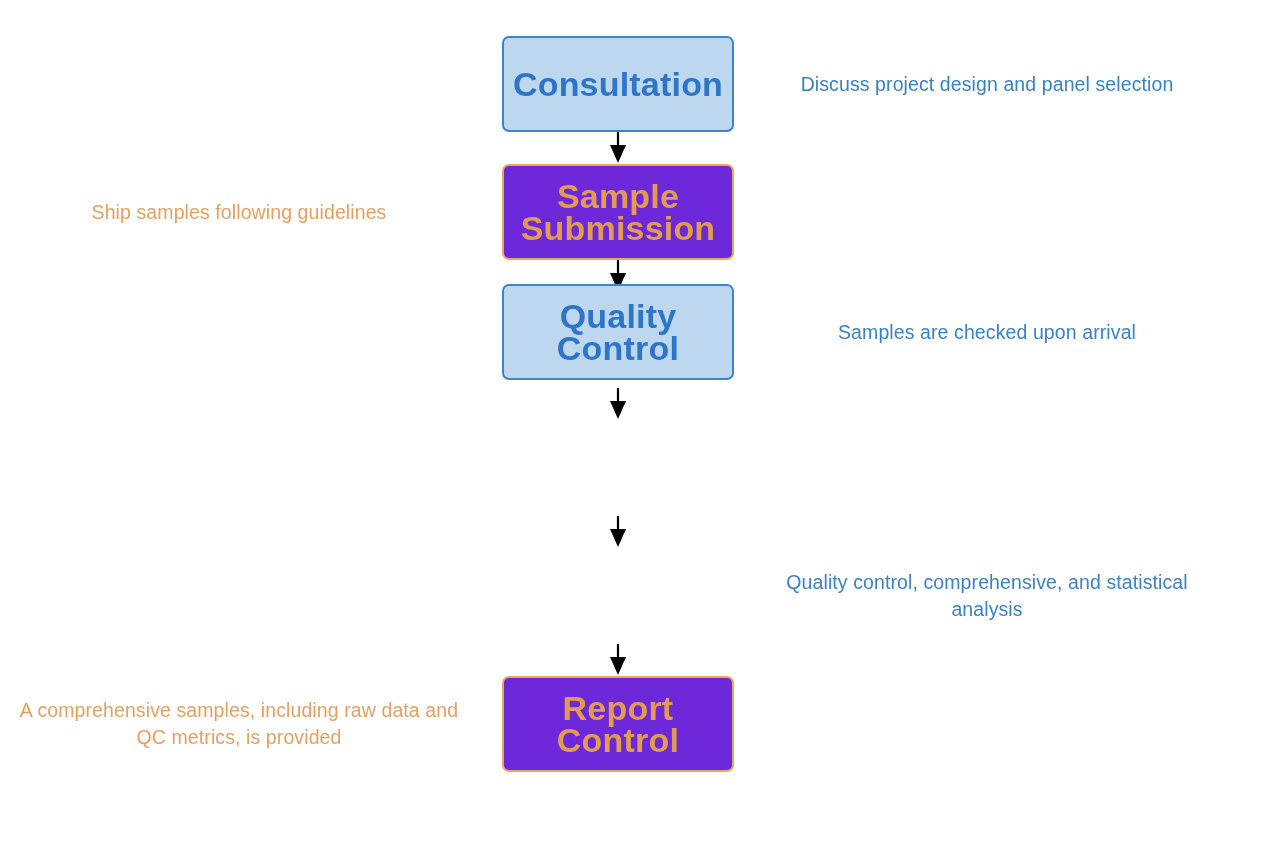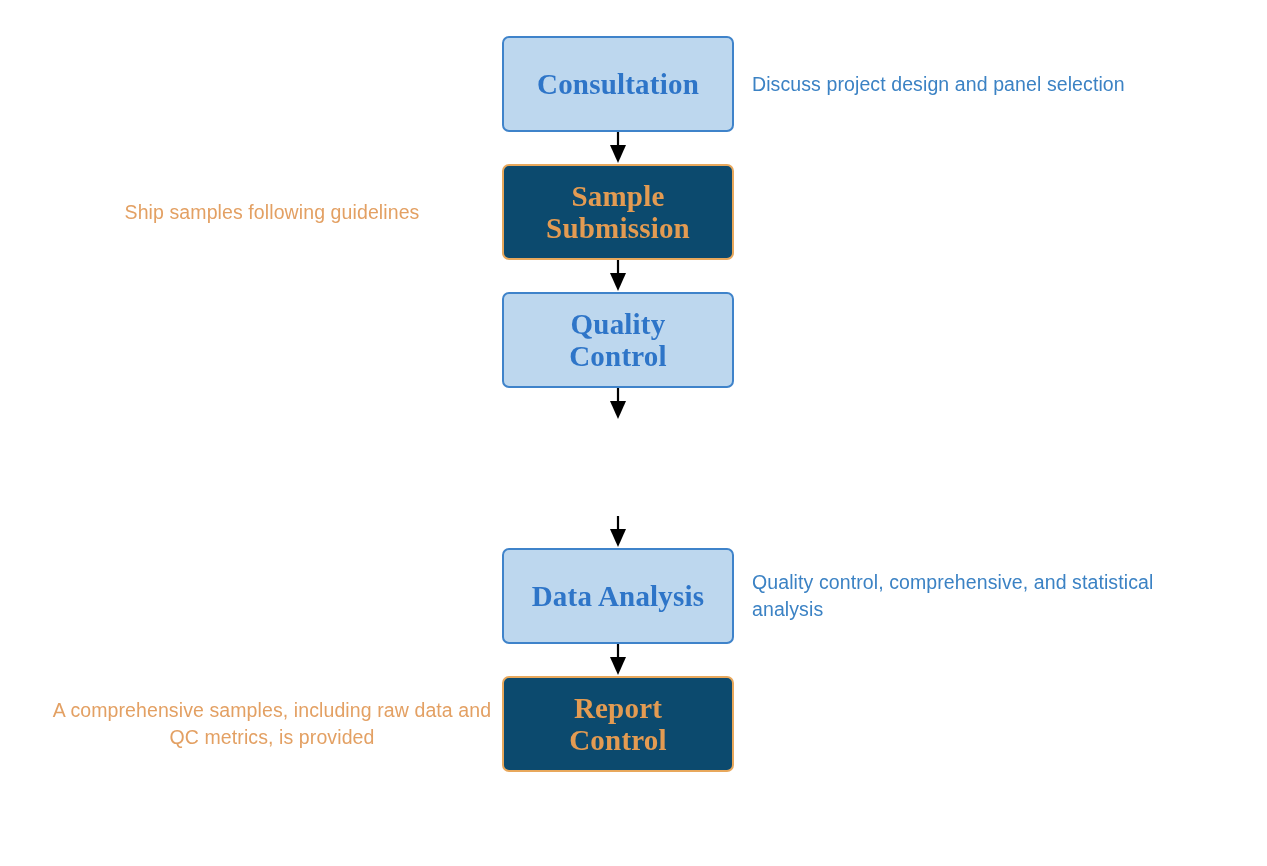--- a/index.html
+++ b/index.html
@@ -26,42 +26,42 @@
     width: 1267px;
     height: 96px;
     display: flex;
     flex-direction: row;
     align-items: stretch;
   }
 
   
   .desc-left {
     position: absolute;
-    left: 38px;
+    left: 5px;
     width: 468px;      
     top: 0;
     height: 96px;
     display: flex;
     align-items: center;
     justify-content: flex-end;
   }
   .desc-left .desc-text { text-align: center; width: 100%; }
 
   
   .desc-right {
     position: absolute;
     left: 752px;
     width: 470px;
     top: 0;
     height: 96px;
     display: flex;
     align-items: center;
     justify-content: flex-start;
   }
-  .desc-right .desc-text { text-align: left; width: 100%; }
+  .desc-right .desc-text { text-align: center; width: 100%; }
 
   .desc-text {
     font-size: 19.5px;
     line-height: 27px;
     font-weight: 400;
     letter-spacing: 0.1px;
   }
   .desc-blue   { color: #3b82c4; }
   .desc-orange { color: #e3a063; }
 
@@ -74,34 +74,33 @@
     height: 96px;
     border-radius: 7px;
     border-width: 2px;
     border-style: solid;
     display: flex;
     align-items: center;
     justify-content: center;
     text-align: center;
   }
   .node-label {
-    font-size: 29px;
+    font-size: 34px;
     font-weight: bold;
     line-height: 32px;
     letter-spacing: 0.2px;
     white-space: pre-line;
-    font-family: Liberation Serif, serif;
   }
   .node-blue {
     background: #bdd7ee;
     border-color: #3f83ca;
   }
   .node-blue .node-label { color: #2e75c8; }
   .node-orange {
-    background: #0c4a6e;
+    background: #6d28d9;
     border-color: #e8a85c;
   }
   .node-orange .node-label { color: #e39b52; }
 
   
   .arrow {
     position: absolute;
     left: 609px;
     width: 18px;
     height: 32px;
@@ -139,48 +138,48 @@
     </div>
   </div>
 
   <div class="arrow" style="top:260px;">
     <svg width="18" height="32" viewBox="0 0 18 32" xmlns="http://www.w3.org/2000/svg">
       <line x1="9" y1="0" x2="9" y2="16" stroke="#000000" stroke-width="2.2"></line>
       <polygon points="1,13 17,13 9,31" fill="#000000"></polygon>
     </svg>
   </div>
 
-  <div class="row" style="top:292px;">
+  <div class="row" style="top:284px;">
     <div class="node node-blue">
       <span class="node-label">Quality
 Control</span>
     </div>
+    <div class="desc-right">
+      <span class="desc-text desc-blue">Samples are checked upon arrival</span>
+    </div>
   </div>
 
   <div class="arrow" style="top:388px;">
     <svg width="18" height="32" viewBox="0 0 18 32" xmlns="http://www.w3.org/2000/svg">
       <line x1="9" y1="0" x2="9" y2="16" stroke="#000000" stroke-width="2.2"></line>
       <polygon points="1,13 17,13 9,31" fill="#000000"></polygon>
     </svg>
   </div>
 
   <div class="row" style="top:420px;">
   </div>
 
   <div class="arrow" style="top:516px;">
     <svg width="18" height="32" viewBox="0 0 18 32" xmlns="http://www.w3.org/2000/svg">
       <line x1="9" y1="0" x2="9" y2="16" stroke="#000000" stroke-width="2.2"></line>
       <polygon points="1,13 17,13 9,31" fill="#000000"></polygon>
     </svg>
   </div>
 
   <div class="row" style="top:548px;">
-    <div class="node node-blue">
-      <span class="node-label">Data Analysis</span>
-    </div>
     <div class="desc-right">
       <span class="desc-text desc-blue">Quality control, comprehensive, and statistical analysis</span>
     </div>
   </div>
 
   <div class="arrow" style="top:644px;">
     <svg width="18" height="32" viewBox="0 0 18 32" xmlns="http://www.w3.org/2000/svg">
       <line x1="9" y1="0" x2="9" y2="16" stroke="#000000" stroke-width="2.2"></line>
       <polygon points="1,13 17,13 9,31" fill="#000000"></polygon>
     </svg>

